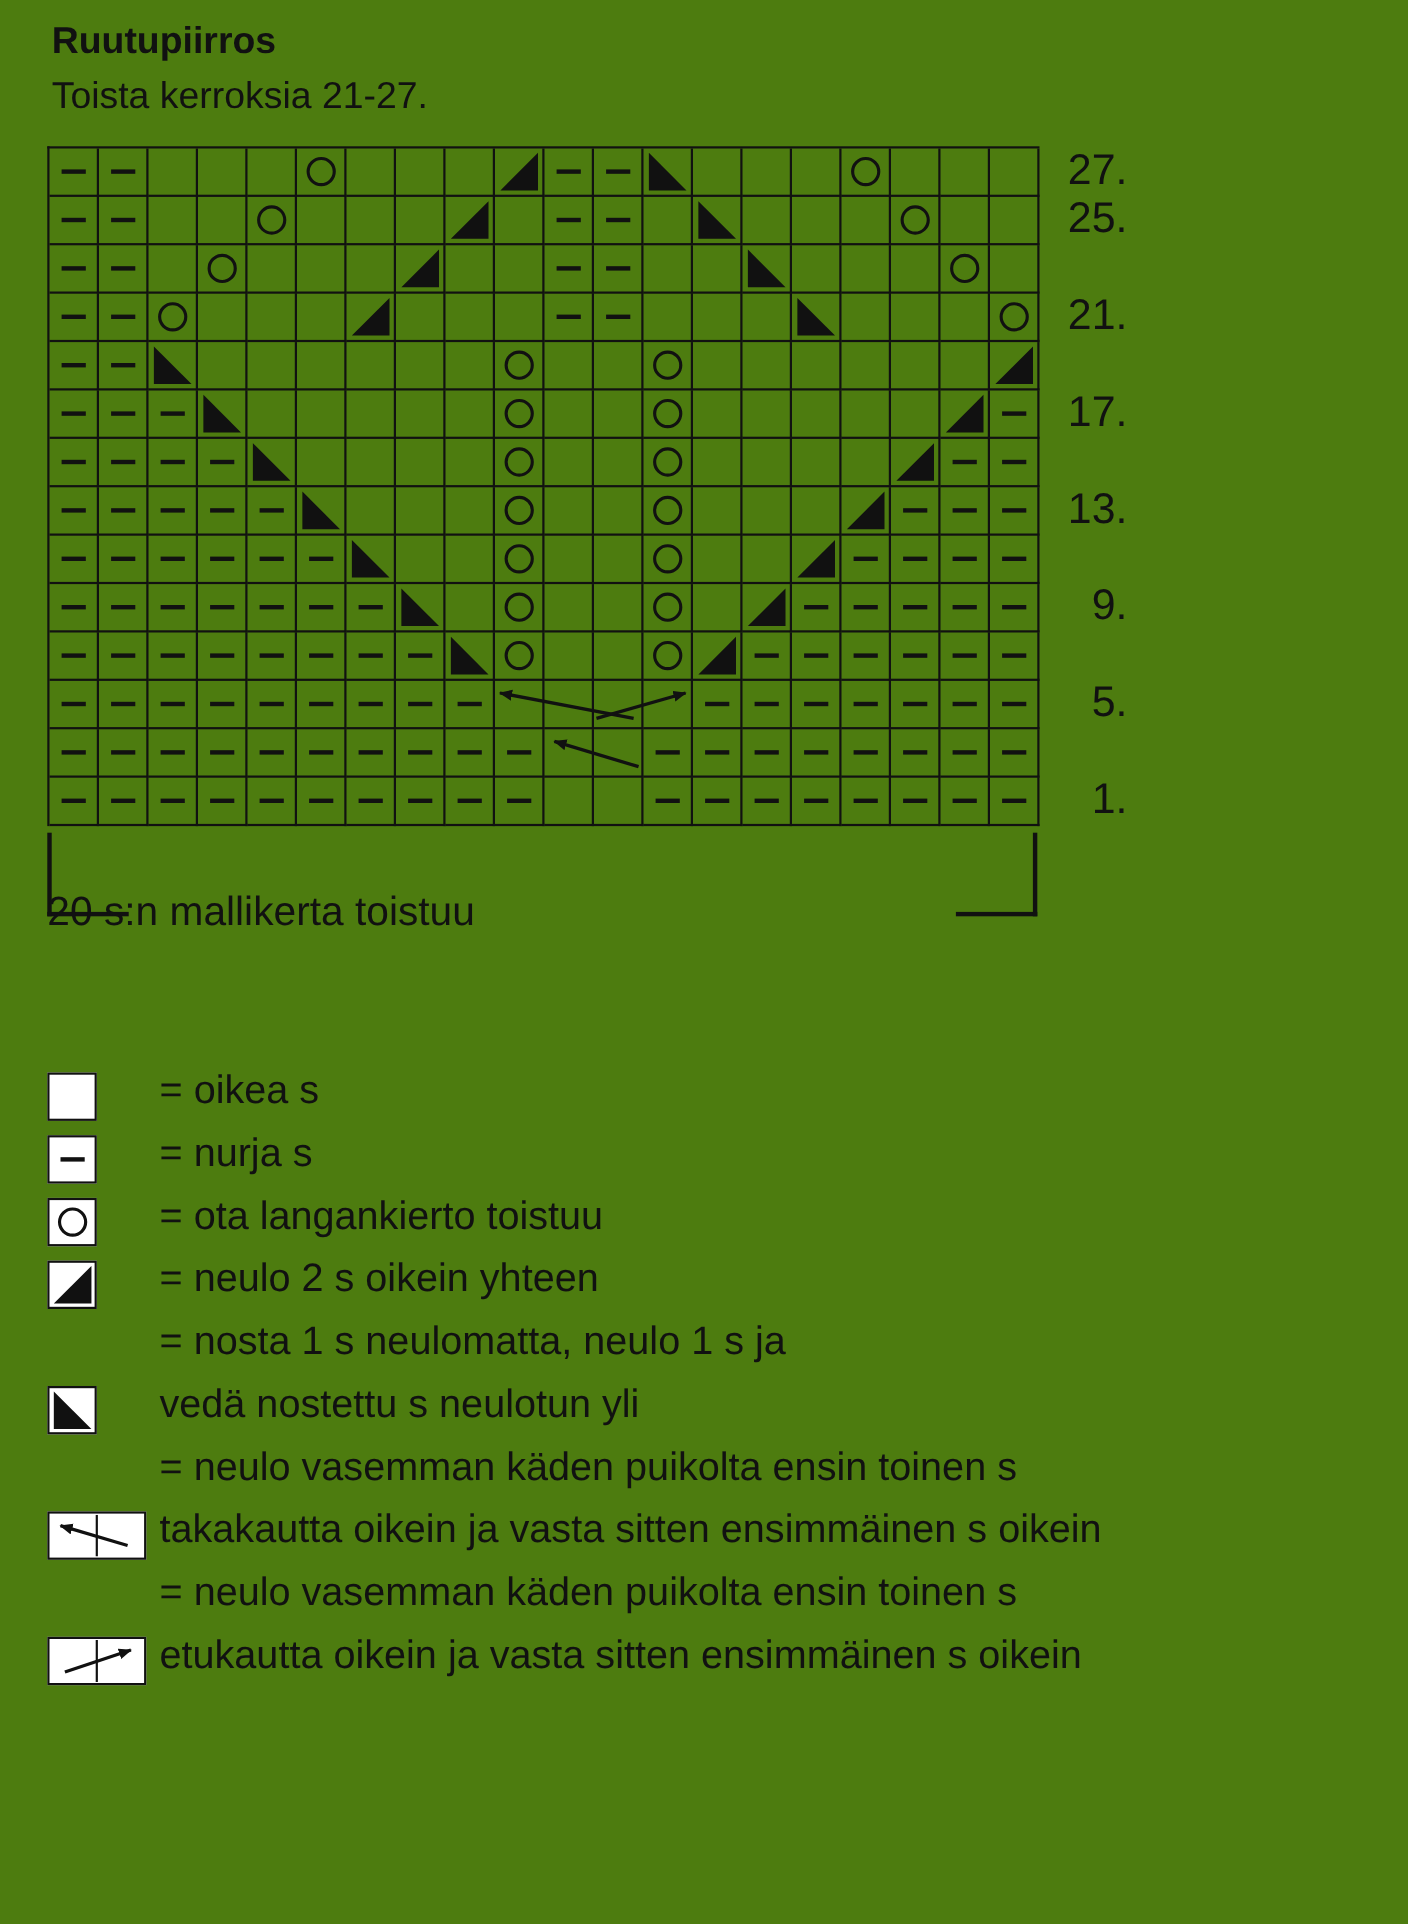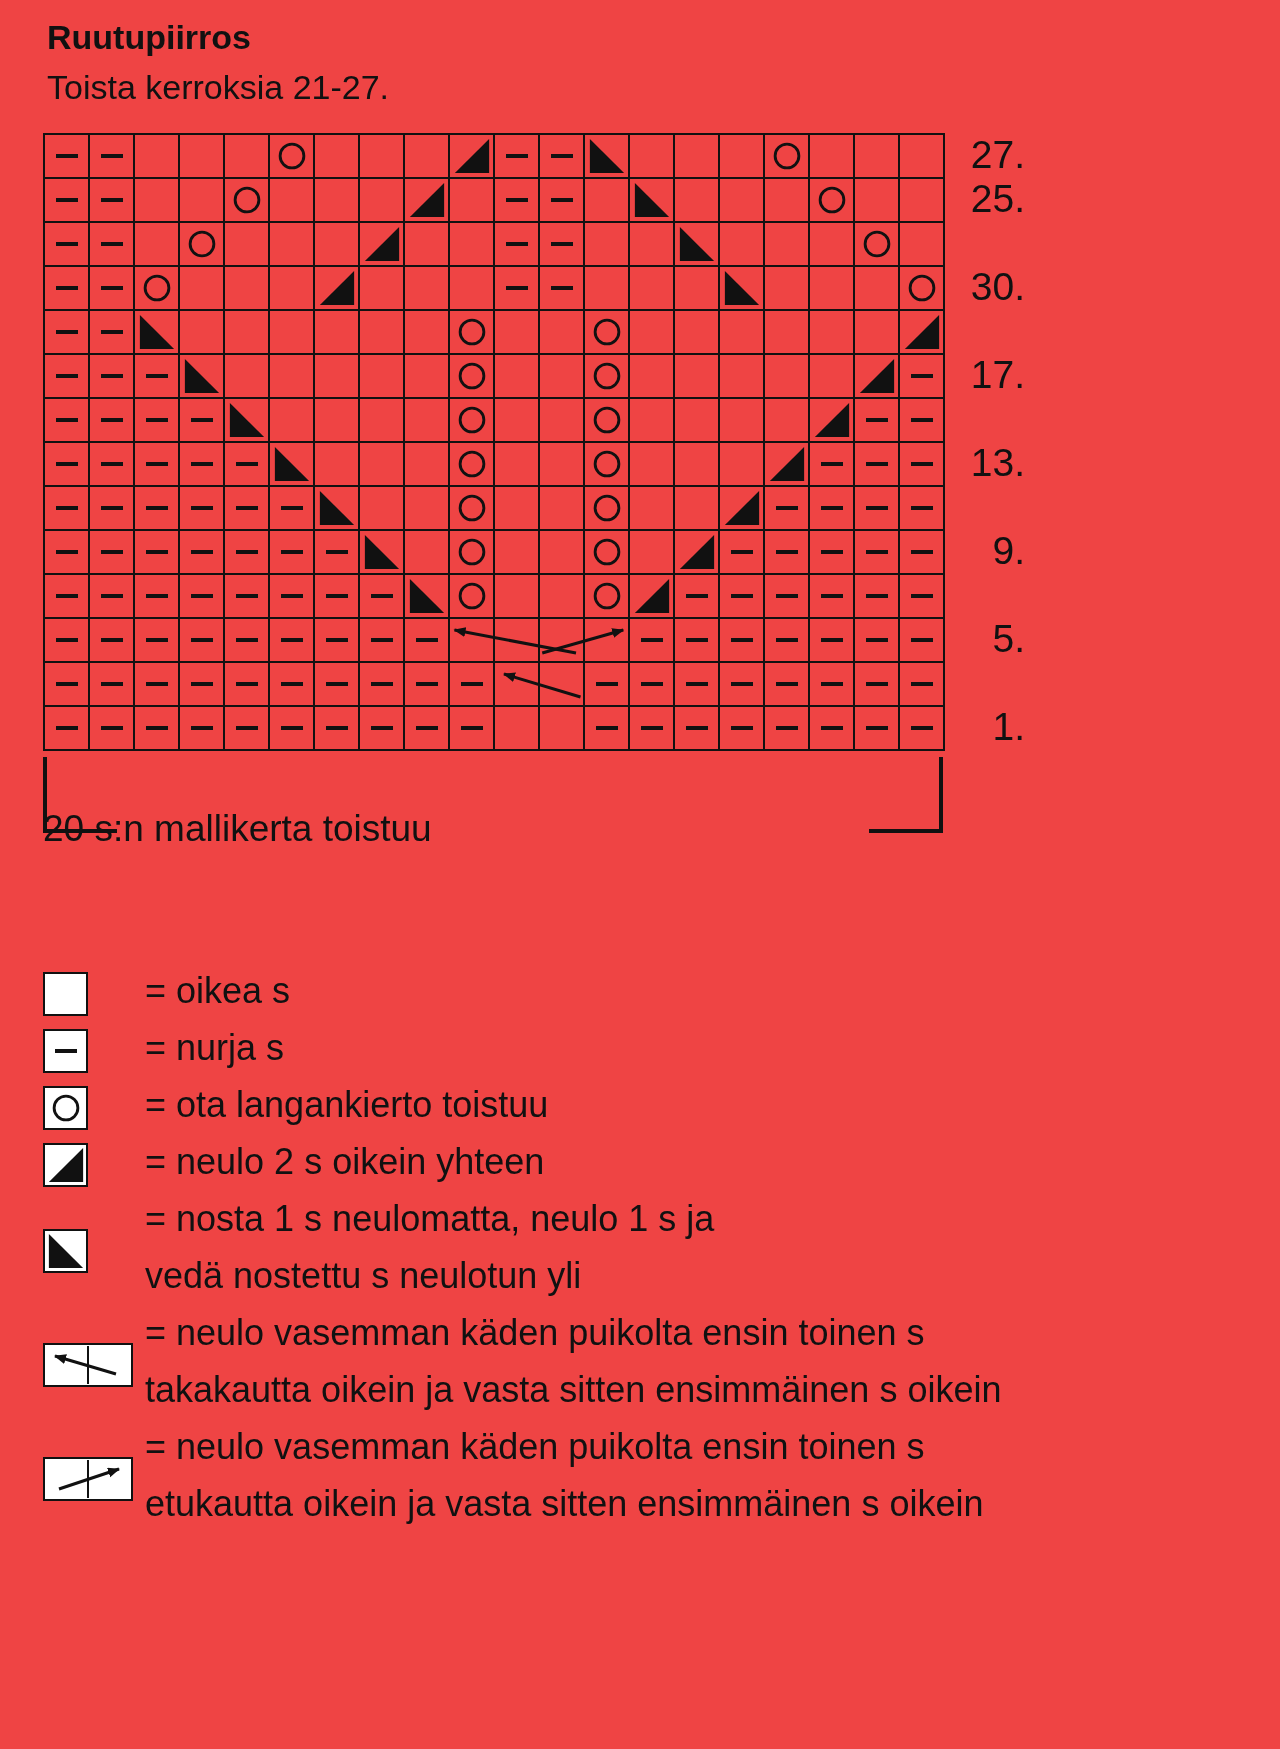--- a/index.html
+++ b/index.html
@@ -1,18 +1,18 @@
 <!DOCTYPE html>
 <html><head>
 <meta charset="utf-8">
 <style>
   * { margin:0; padding:0; box-sizing:border-box; }
   html,body { background:#fff; }
   body { font-family:"Liberation Sans", sans-serif; color:#111; }
-  .page { position:relative; width:1280px; height:1749px; background:#ef4444; overflow:hidden; }
+  .page { position:relative; width:1280px; height:1749px; background:#4d7c0f; overflow:hidden; }
 
   .title { position:absolute; left:47px; top:18px; font-size:34px; font-weight:bold; letter-spacing:0; }
   .subtitle { position:absolute; left:47px; top:68px; font-size:34px; }
 
   .grid {
     position:absolute; left:43px; top:133px;
     display:grid; grid-template-columns:repeat(20,45px); grid-auto-rows:44px;
     width:902px; border-top:2px solid #111; border-left:2px solid #111;
   }
   .cell {
@@ -25,21 +25,21 @@
   .arrow-layer { position:absolute; left:45px; top:135px; pointer-events:none; }
 
   .row-labels { position:absolute; left:950px; top:133px; width:75px; height:616px; }
   .row-label { position:absolute; right:0; width:100%; height:44px; line-height:44px; font-size:39px; text-align:right; }
 
   .bracket-left  { position:absolute; left:43px;  top:757px; width:74px; height:76px; border-left:4px solid #111;  border-bottom:4px solid #111; }
   .bracket-right { position:absolute; left:869px; top:757px; width:74px; height:76px; border-right:4px solid #111; border-bottom:4px solid #111; }
   .repeat-label  { position:absolute; left:43px;  top:808px; width:900px; font-size:37px; }
 
   .legend { position:absolute; left:43px; top:962px; width:1180px; }
-  .lg-item { display:flex; align-items:center; }
+  .lg-item { display:flex; align-items:flex-end; }
   .lg-boxcol { width:102px; flex:none; padding-top:7px; }
   .lg-box { width:45px; height:44px; border:2px solid #111; display:flex; align-items:center; justify-content:center; background:#fff; }
   .lg-box svg { width:38px; height:38px; display:block; }
   .lg-box.wide { width:90px; }
   .lg-box.wide svg { width:84px; height:38px; }
   .lg-line { font-size:36px; line-height:57px; height:57px; white-space:nowrap; }
 </style>
 </head>
 <body>
 
@@ -762,21 +762,21 @@
       </marker>
     </defs>
   <line x1="531" y1="518" x2="409.5" y2="495" stroke="#111" stroke-width="3" marker-end="url(#ah)"></line>
       <line x1="497.25000000000006" y1="518" x2="578.25" y2="495" stroke="#111" stroke-width="3" marker-end="url(#ah)"></line>
       <line x1="535.5" y1="562" x2="458.99999999999994" y2="539" stroke="#111" stroke-width="3" marker-end="url(#ah)"></line>
     </svg>
 
   <div class="row-labels" id="row-labels">
       <div class="row-label" style="top: 0px;">27.</div>
       <div class="row-label" style="top: 44px; text-align: right;">25.</div>
-      <div class="row-label" style="top: 132px;">30.</div>
+      <div class="row-label" style="top: 132px;">21.</div>
       <div class="row-label" style="top: 220px; text-align: right;">17.</div>
       <div class="row-label" style="top: 308px;">13.</div>
       <div class="row-label" style="top: 396px;">9.</div>
       <div class="row-label" style="top: 484px;">5.</div>
       <div class="row-label" style="top: 572px;">1.</div>
     </div>
 
   <div class="bracket-left"></div>
   <div class="bracket-right"></div>
   <div class="repeat-label">20 s:n mallikerta toistuu</div>

